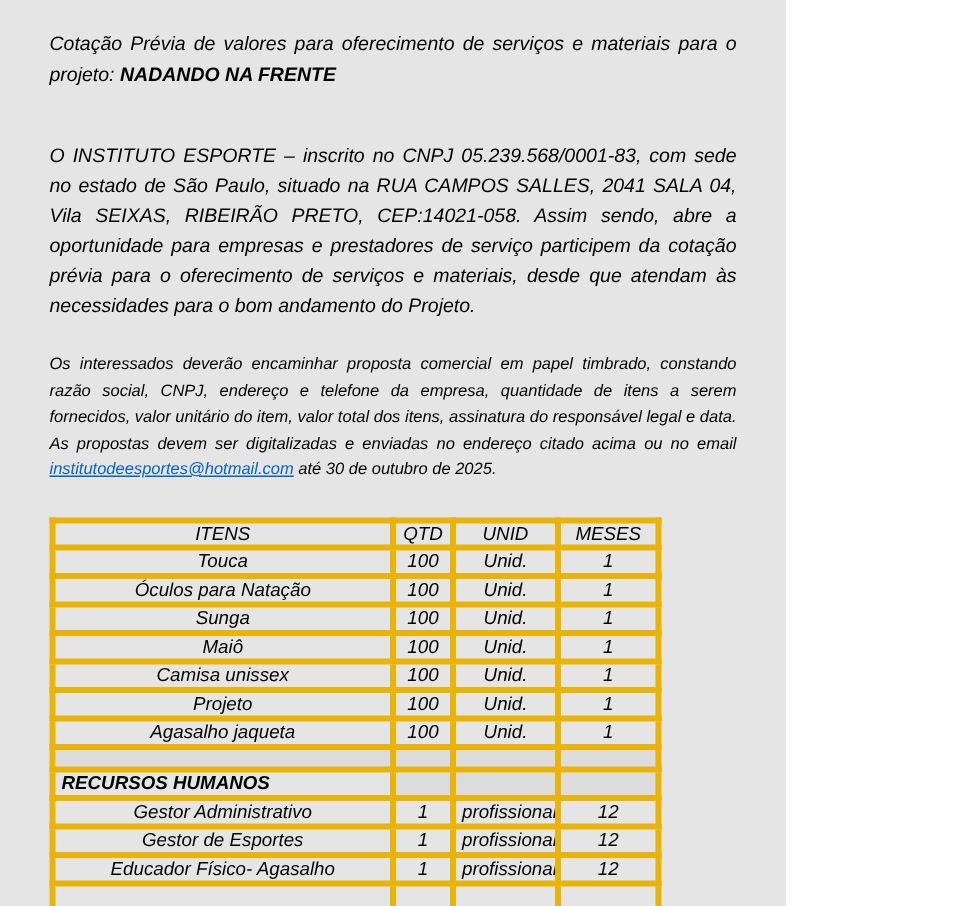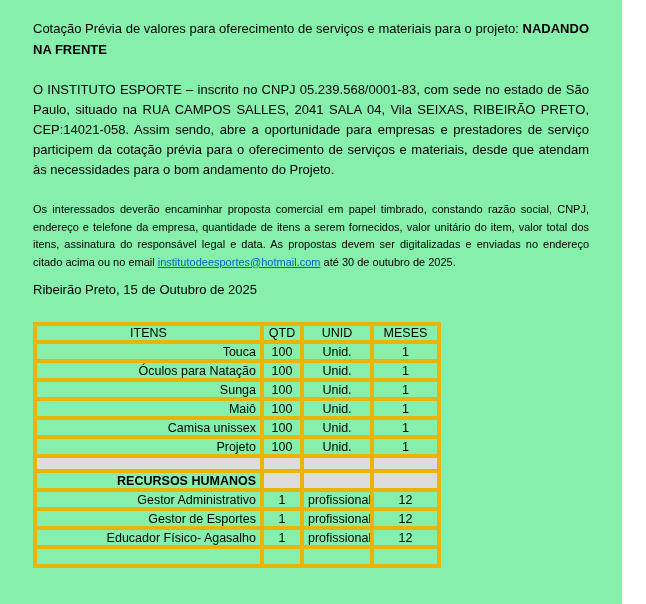--- a/index.html
+++ b/index.html
@@ -1,34 +1,35 @@
 <!DOCTYPE html>
 <html><head>
 <meta charset="utf-8">
 <style>
   html, body { margin: 0; padding: 0; background: #ffffff; }
   .page {
     position: relative;
-    width: 622px;
+    width: 524px;
     height: 604px;
     box-sizing: border-box;
     padding: 18px 33px 0 33px;
     overflow: hidden;
-    background: #86efac;
+    background: #e5e5e5;
     color: #000000;
     font-family: "Liberation Sans", "DejaVu Sans", sans-serif;
     font-size: 13px;
+    font-style: italic;
   }
   .para {
     margin: 0;
     text-align: justify;
     line-height: 21px;
   }
   .para.institute {
-    margin-top: 20px;
+    margin-top: 34px;
     line-height: 20px;
   }
   .para.proposal {
     margin-top: 21px;
     font-size: 11px;
     line-height: 17.5px;
   }
   .bold { font-weight: bold; }
   .email {
     color: #0563C1;
@@ -55,38 +56,37 @@
     vertical-align: middle;
   }
   table.quote th { font-weight: normal; text-align: center; }
   .col-itens  { width: 227px; }
   .col-qtd    { width: 40px; }
   .col-unid   { width: 70px; }
   .col-meses  { width: 67px; }
   tr.hdr    { height: 18px; }
   tr.row    { height: 19px; }
   tr.spacer { height: 15px; }
-  .c-item { text-align: right; }
+  .c-item { text-align: center; }
   .c-num  { text-align: center; }
   .th-itens { font-weight: bold; text-align: center; }
   .shaded { background: #dcdcdc; }
-  .section-label { font-weight: bold; text-align: right; margin-top: 36px; }
+  .section-label { font-weight: bold; text-align: left; margin-top: 36px; }
 </style>
 </head>
 <body>
 
 <div class="page">
 
   <p class="para"><span>Cotação Prévia de valores para oferecimento de serviços e materiais para o projeto: </span><span class="bold">NADANDO NA FRENTE</span></p>
 
   <p class="para institute">O INSTITUTO ESPORTE – inscrito no CNPJ 05.239.568/0001-83, com sede no estado de São Paulo, situado na RUA CAMPOS SALLES, 2041 SALA 04, Vila SEIXAS, RIBEIRÃO PRETO, CEP:14021-058. Assim sendo, abre a oportunidade para empresas e prestadores de serviço participem da cotação prévia para o oferecimento de serviços e materiais, desde que atendam às necessidades para o bom andamento do Projeto.</p>
 
   <p class="para proposal"><span>Os interessados deverão encaminhar proposta comercial em papel timbrado, constando razão social, CNPJ, endereço e telefone da empresa, quantidade de itens a serem fornecidos, valor unitário do item, valor total dos itens, assinatura do responsável legal e data. As propostas devem ser digitalizadas e enviadas no endereço citado acima ou no email </span><span class="email">institutodeesportes@hotmail.com</span><span> até 30 de outubro de 2025.</span></p>
 
-  <p class="date-line">Ribeirão Preto, 15 de Outubro de 2025</p>
 
   <table class="quote">
     <colgroup>
       <col class="col-itens">
         <col class="col-qtd">
         <col class="col-unid">
         <col class="col-meses">
     </colgroup>
     <thead>
       <tr class="hdr">
@@ -126,20 +126,26 @@
         <td class="c-num">100</td>
         <td class="c-num">Unid.</td>
         <td class="c-num">1</td>
       </tr>
       <tr class="row">
         <td class="c-item">Projeto</td>
         <td class="c-num">100</td>
         <td class="c-num">Unid.</td>
         <td class="c-num">1</td>
       </tr>
+      <tr class="row">
+        <td class="c-item">Agasalho jaqueta</td>
+        <td class="c-num">100</td>
+        <td class="c-num">Unid.</td>
+        <td class="c-num">1</td>
+      </tr>
       <tr class="spacer">
         <td class="shaded"></td>
         <td class="shaded"></td>
         <td class="shaded"></td>
         <td class="shaded"></td>
       </tr>
       <tr class="row">
         <td class="section-label">RECURSOS HUMANOS</td>
         <td class="shaded"></td>
         <td class="shaded"></td>

